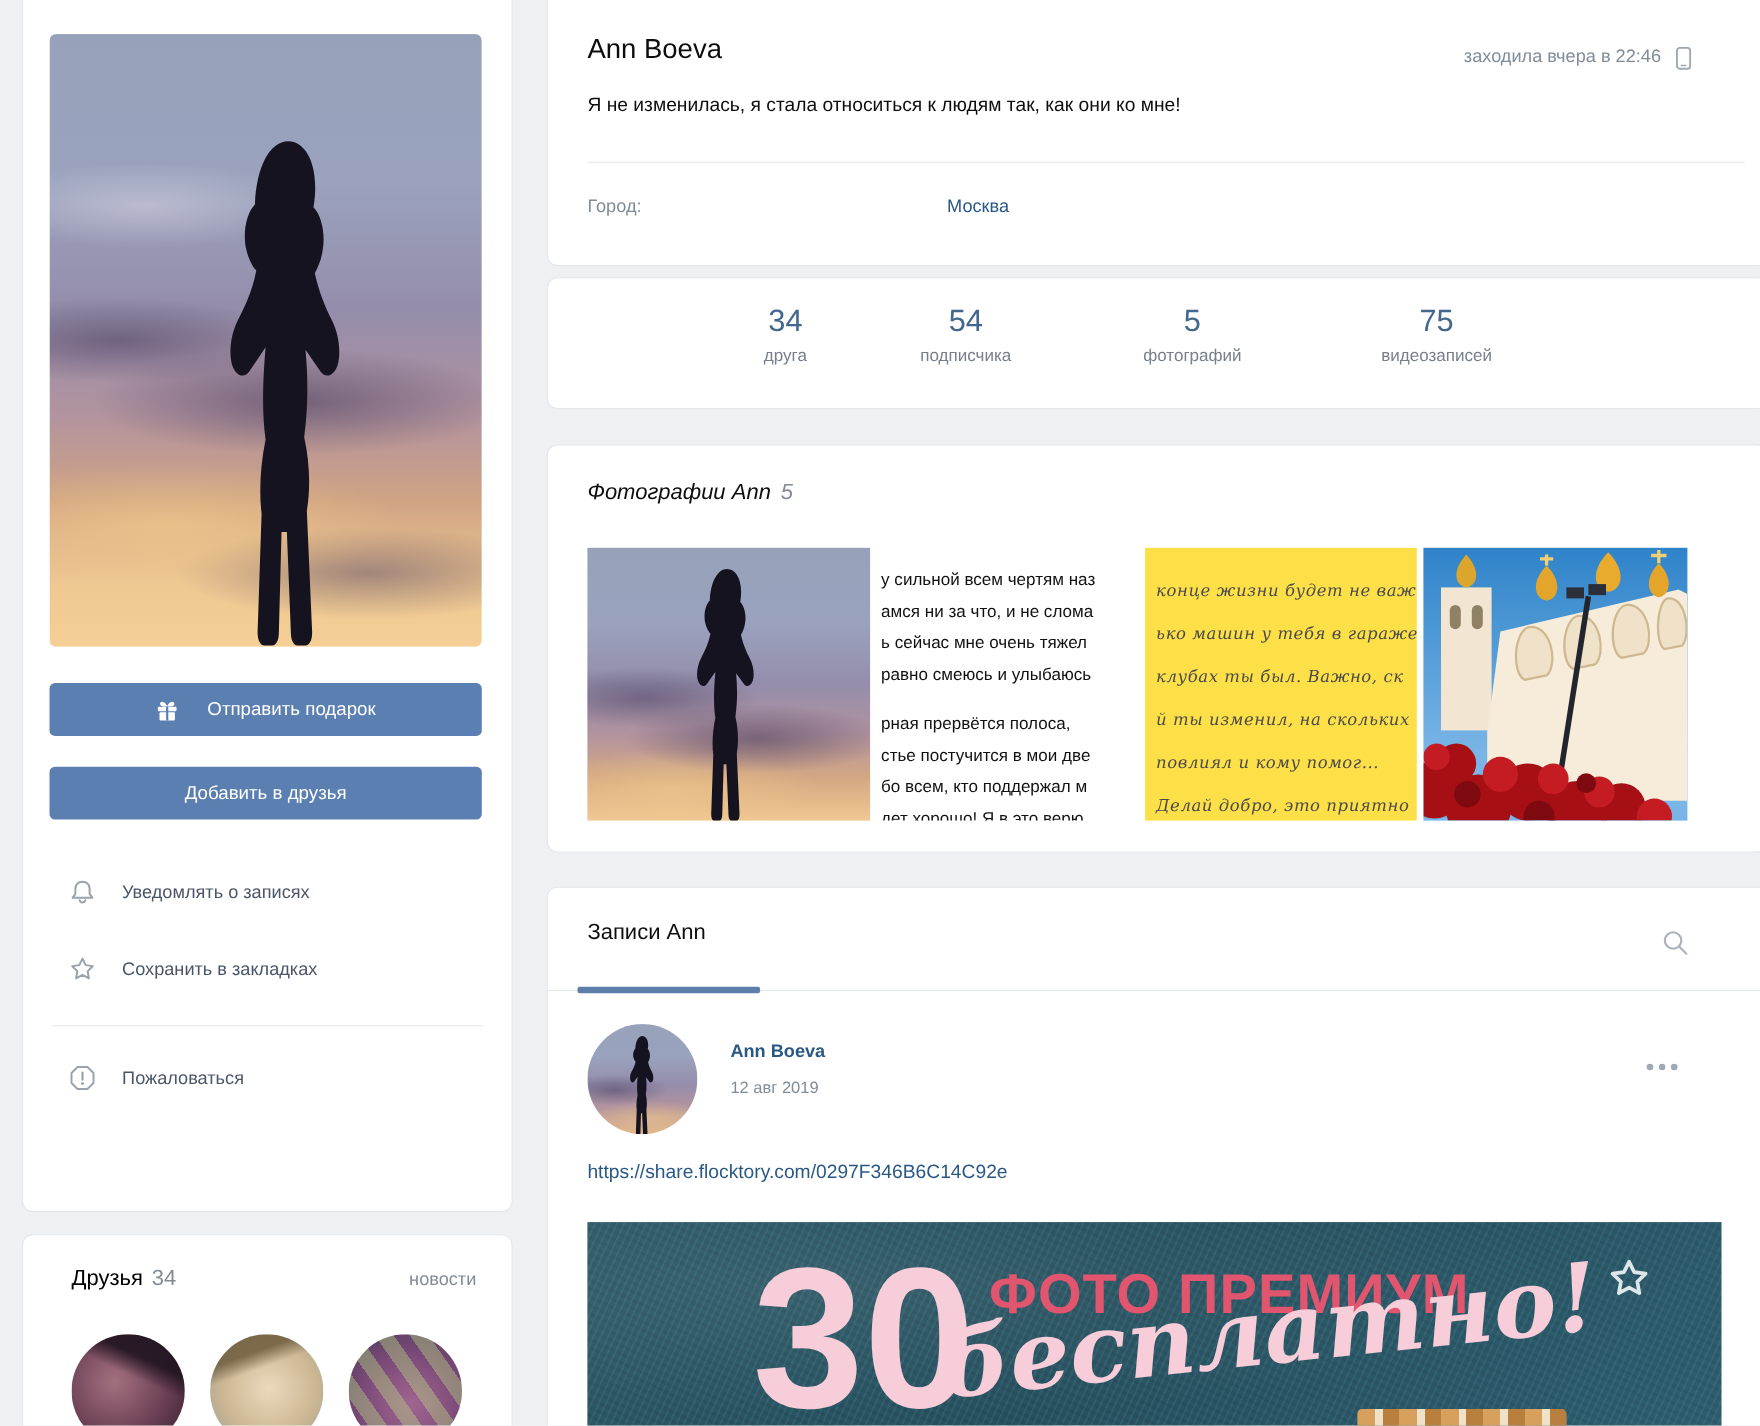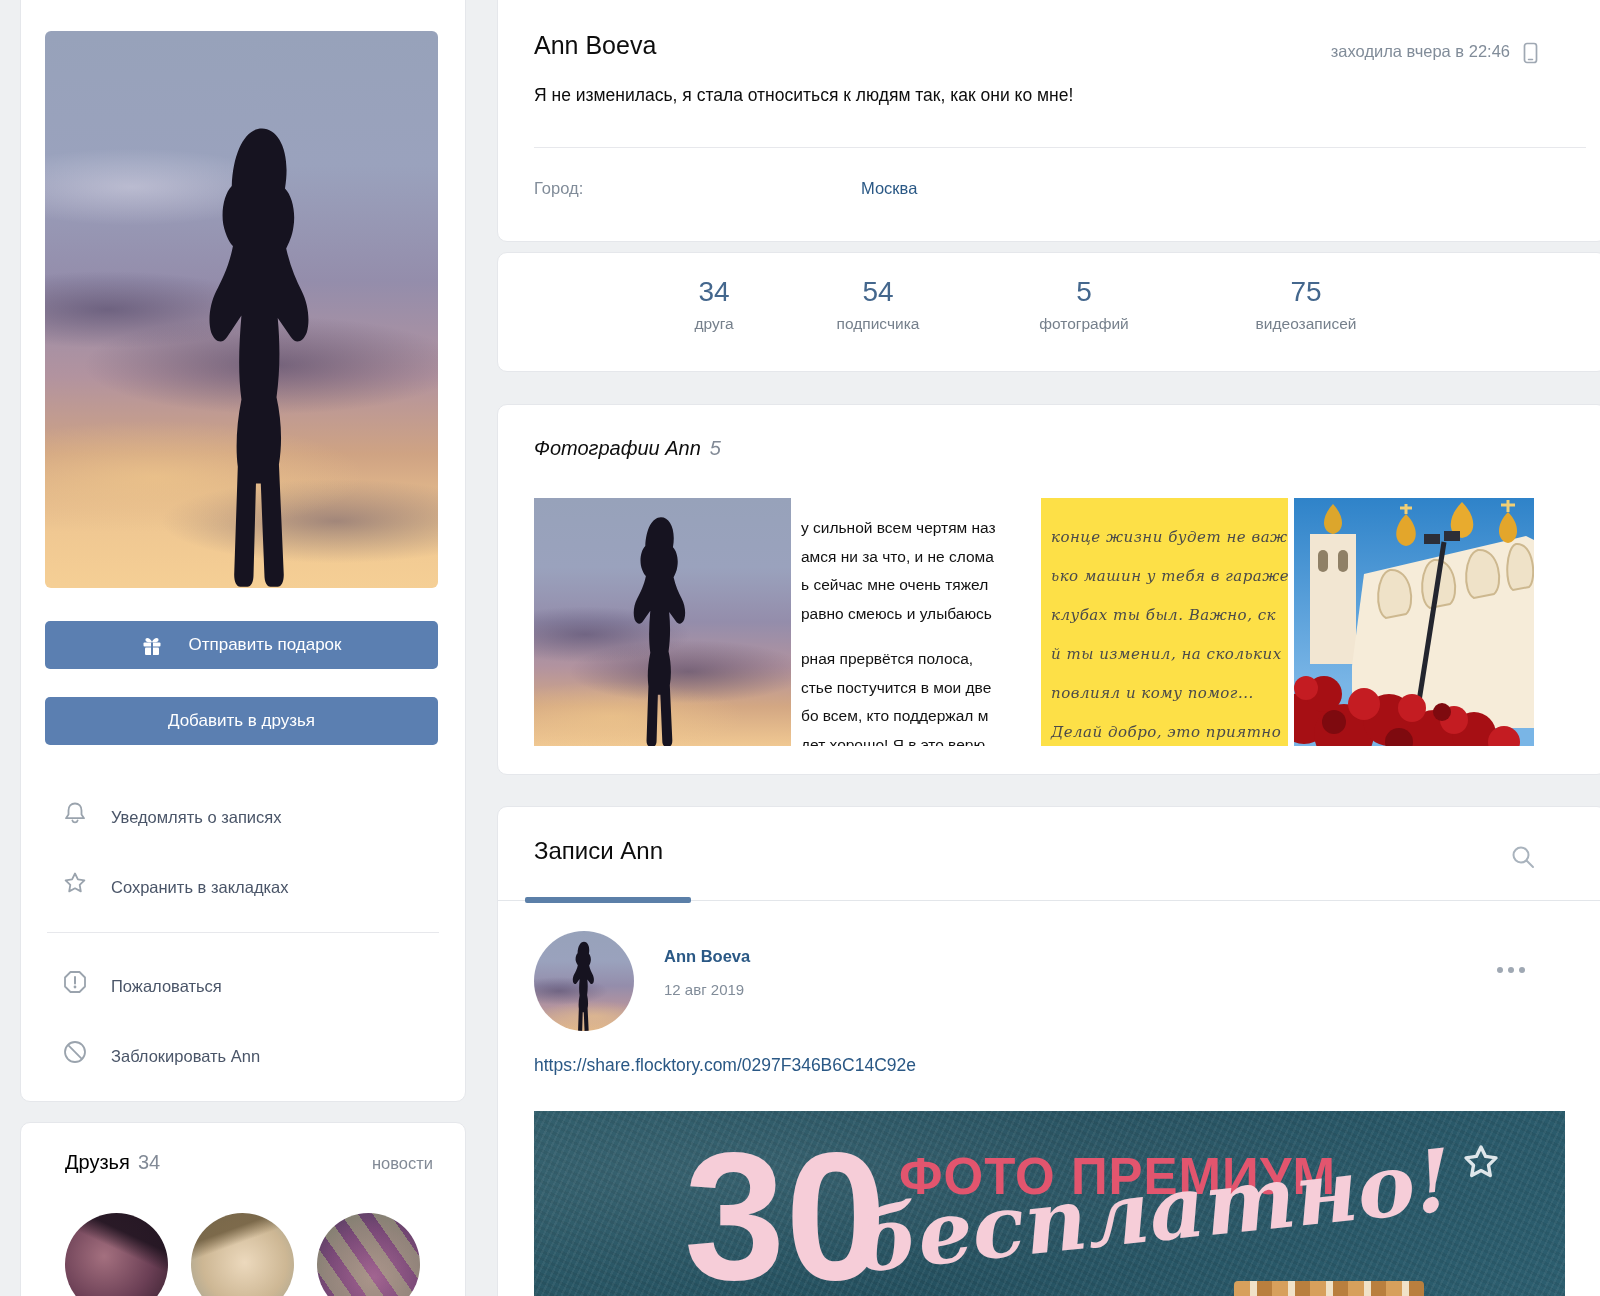--- a/index.html
+++ b/index.html
@@ -32,21 +32,21 @@
   .btn {
     position:absolute; left:24px; width:393px; height:48px;
     background:#5b7fb1; color:#fff; border:none; border-radius:5px;
     font-size:17px; font-family:inherit; display:flex; align-items:center;
     justify-content:center; gap:9px; cursor:pointer;
   }
   .btn-gift { top:632px;gap:25px; }
   .btn-add  { top:708px; }
   .menu-item {
     position:absolute; left:40px; width:380px; height:32px;
-    display:flex; align-items:flex-end; gap:22px; cursor:pointer;
+    display:flex; align-items:center; gap:22px; cursor:pointer;
     color:#4a5568; font-size:16.5px;
   }
   .menu-divider { position:absolute; left:26px; right:26px; height:1px; background:#e7e8ec; }
   .friends-card { left:20px; top:1122px; width:446px; height:260px; }
   .friends-head { position:absolute; left:44px; top:28px; font-size:20px; cursor:pointer; }
   .friends-count { color:#828a96; margin-left:8px; }
   .news-link { position:absolute; right:32px; top:31px; font-size:16.5px; color:#828a96; cursor:pointer; }
   .friend-avatar { position:absolute; top:90px; width:103px; height:103px; border-radius:50%; cursor:pointer; overflow:hidden; }
   .fa1 { left:44px;
     background: linear-gradient(205deg, rgba(32,20,32,.9) 0 26%, transparent 40%),
@@ -83,21 +83,21 @@
       linear-gradient(180deg,#97a2ba 0%,#9aa2bd 28%,#948dab 50%,#b2939f 68%,#d3a783 84%,#f0c892 100%); }
   .thumb-sil svg { position:absolute; left:88px; bottom:-4px; }
   .thumb-text { left:295px; width:245px; background:#fff; padding:16px 0 0 8px; }
   .thumb-text div { font-size:15.5px; line-height:28.5px; white-space:nowrap; color:#111; }
   .thumb-text .p-gap { margin-top:17px; }
   .thumb-script { left:543px; width:247px; background:#fde047; padding:20px 0 0 10px; }
   .thumb-script div { font-family:"DejaVu Serif",serif; font-style:italic; font-size:15px;
     line-height:39px; white-space:nowrap; color:#4a4a4a; letter-spacing:.5px; }
   .thumb-church { left:796px; width:240px; background:linear-gradient(180deg,#2f83c9,#79b5e6 75%); }
   .card-wall { top:806px; height:502px; }
-  .wall-title { position:absolute; left:36px; top:30px; font-size:24px; color:#0d0d0d; }
+  .wall-title { position:absolute; left:36px; top:30px; font-size:20px; color:#0d0d0d; }
   .search-icon { position:absolute; right:69px; top:36px; cursor:pointer; }
   .wall-border { position:absolute; left:0; right:0; top:93px; height:1px; background:#e3e6ea; }
   .wall-tab-bar { position:absolute; left:27px; top:90px; width:166px; height:6px; background:#5b7fa8; border-radius:2px; }
   .post-avatar { position:absolute; left:36px; top:124px; width:100px; height:100px; border-radius:50%; overflow:hidden; cursor:pointer;
     background:
       radial-gradient(ellipse 70px 20px at 25% 60%, rgba(70,60,95,.5), transparent 70%),
       radial-gradient(ellipse 80px 22px at 60% 85%, rgba(240,200,140,.5), transparent 70%),
       linear-gradient(180deg,#97a2ba 0%,#9aa2bd 30%,#948dab 55%,#b2939f 75%,#e2b88a 100%); }
   .post-avatar svg { position:absolute; left:34px; bottom:-3px; }
   .post-author { position:absolute; left:166px; top:140px; font-size:16.5px; font-weight:bold; color:#2a5885; cursor:pointer; }
@@ -164,27 +164,20 @@
 
     <div class="menu-item" style="top:975px;">
       <svg width="28" height="28" viewBox="0 0 28 28">
         <polygon points="9.5,4 18.5,4 24,9.5 24,18.5 18.5,24 9.5,24 4,18.5 4,9.5" fill="none" stroke="#9aa3ad" stroke-width="1.8" stroke-linejoin="round"></polygon>
         <line x1="14" y1="9" x2="14" y2="15.5" stroke="#9aa3ad" stroke-width="2" stroke-linecap="round"></line>
         <circle cx="14" cy="19" r="1.4" fill="#9aa3ad"></circle>
       </svg>
       <span>Пожаловаться</span>
     </div>
 
-    <div class="menu-item" style="top:1045px;">
-      <svg width="28" height="28" viewBox="0 0 28 28">
-        <circle cx="14" cy="14" r="10" fill="none" stroke="#9aa3ad" stroke-width="1.8"></circle>
-        <line x1="7.2" y1="7.2" x2="20.8" y2="20.8" stroke="#9aa3ad" stroke-width="1.8"></line>
-      </svg>
-      <span>Заблокировать Ann</span>
-    </div>
   </div>
 
   <div class="card friends-card">
     <div class="friends-head">
       <span>Друзья</span><span class="friends-count">34</span>
     </div>
     <div class="news-link">новости</div>
     <div class="friend-avatar fa1"></div>
     <div class="friend-avatar fa2"></div>
     <div class="friend-avatar fa3"></div>

